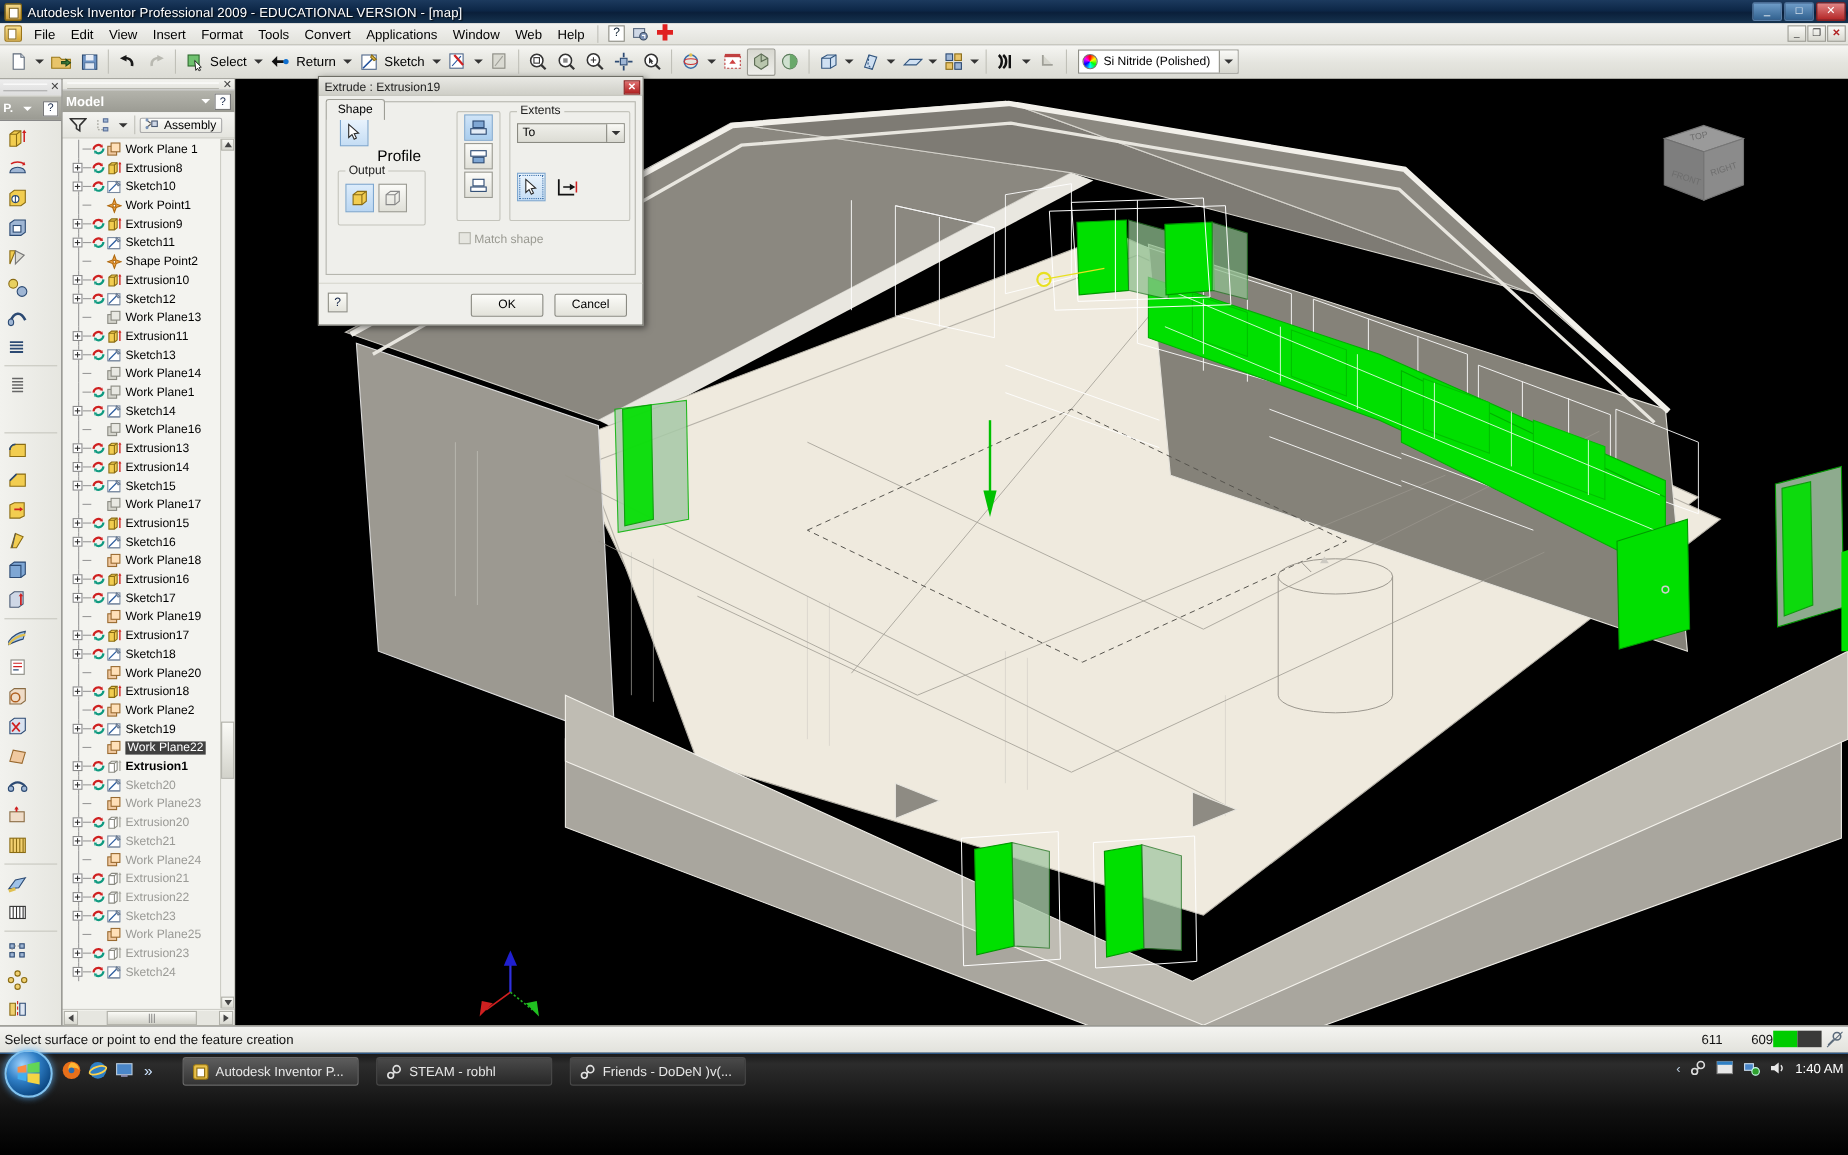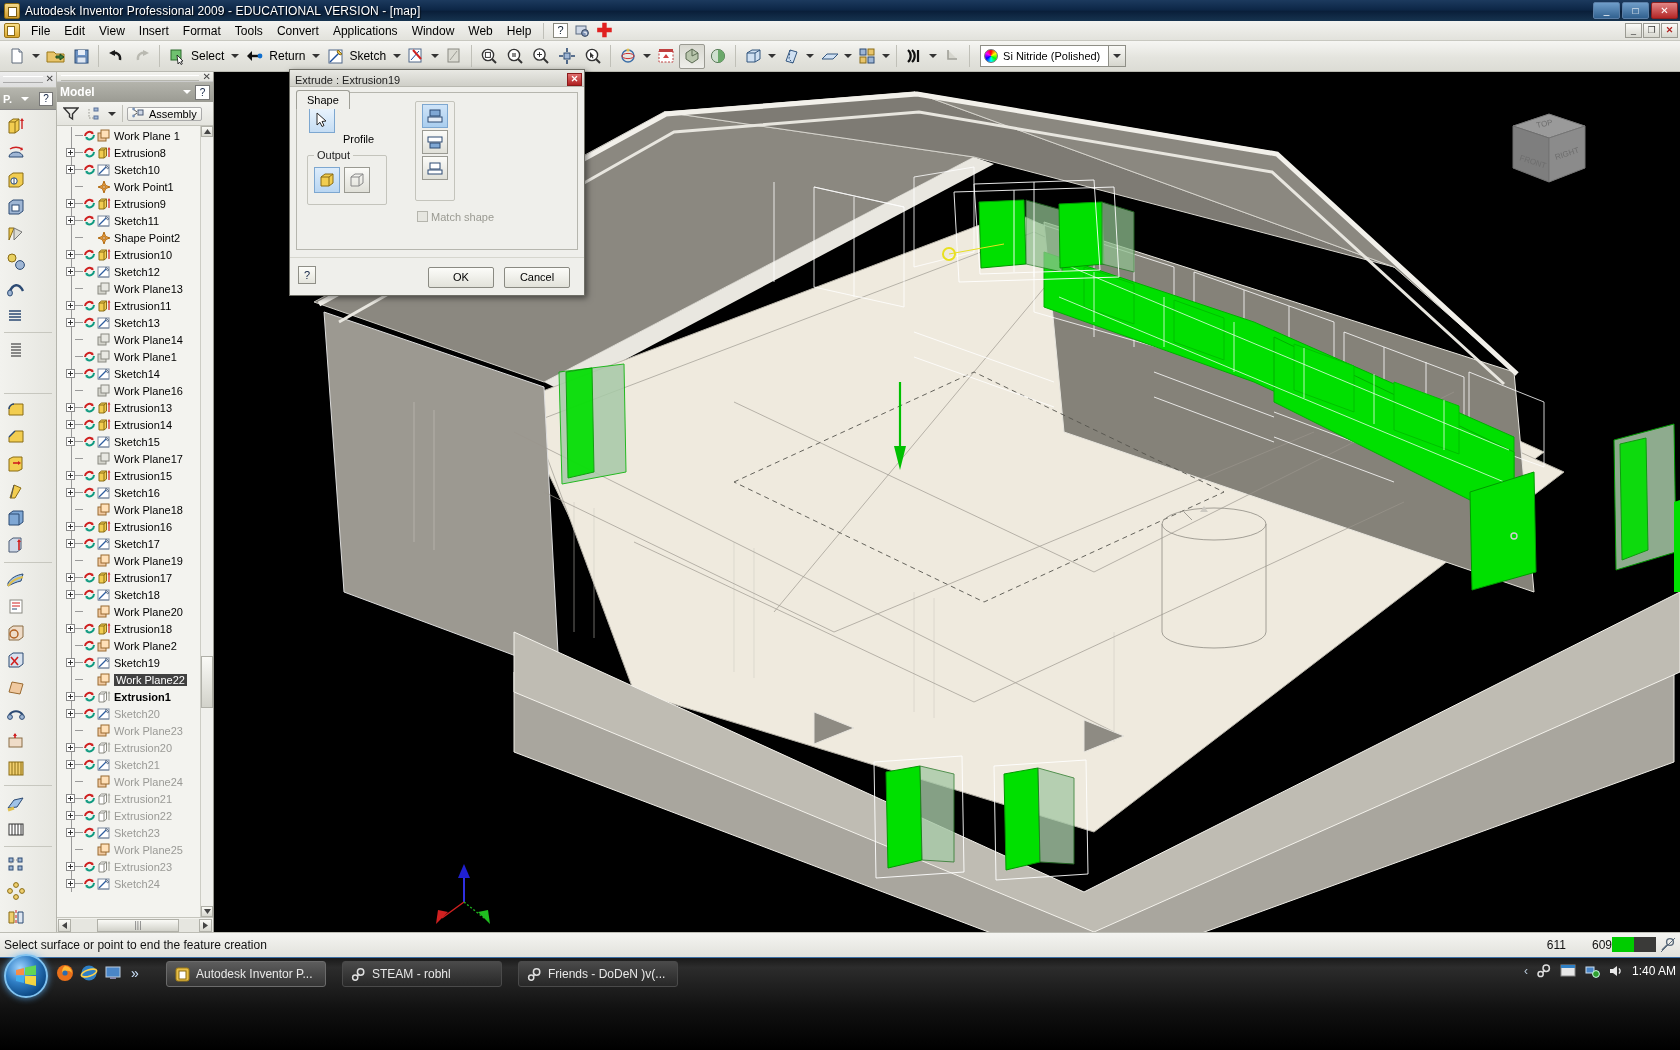--- a/index.html
+++ b/index.html
@@ -1675,21 +1675,21 @@
       <div class="dtab">More</div>
     </div>
 
     <div class="dlg-body">
 
       <div class="pickbtn" style="position:absolute;left:12px;top:14px">
         <svg width="16" height="16" viewBox="0 0 16 16">
             <path d="M3 1l9 8-4 .5 2 4-2 1-2-4.2L3 13z" fill="#fff" stroke="#2a2a2a" stroke-width="1"></path>
           </svg>
       </div>
-      <div style="position:absolute;left:46px;top:40px;font-size:11px">Profile</div>
+      <div style="position:absolute;left:46px;top:40px;font-size:14px">Profile</div>
 
       <div class="grp" style="left:10px;top:62px;width:80px;height:50px">
         <div class="grp-lbl">Output</div>
         <div class="obtn sel" style="position:absolute;left:6px;top:11px">
           <svg width="18" height="17" viewBox="0 0 18 17">
               <path d="M3 5l4-3 8 0 0 9-4 3-8 0z" fill="#f2cd50" stroke="#8a6c14"></path>
               <path d="M3 5h8v9M11 5l4-3" fill="none" stroke="#8a6c14"></path>
             </svg>
         </div>
         <div class="obtn" style="position:absolute;left:36px;top:11px">
@@ -1714,20 +1714,42 @@
             </svg>
         </div>
         <div class="ebtn">
           <svg width="18" height="17" viewBox="0 0 18 17">
               <rect x="4" y="3" width="10" height="6" fill="#fff" stroke="#2c4a73"></rect>
               <rect x="2" y="10" width="14" height="4" fill="#fff" stroke="#2c4a73"></rect>
             </svg>
         </div>
       </div>
 
+      <div class="grp" style="left:166px;top:8px;width:110px;height:100px">
+        <div class="grp-lbl">Extents</div>
+        <div class="combo" style="position:absolute;left:6px;top:10px;width:98px">
+          <span>To</span>
+          <div class="cb-arrow">
+              <div class="caret"></div>
+            </div>
+        </div>
+        <div class="pickbtn" style="position:absolute;left:6px;top:55px;outline:1px dotted #3a6ea8;outline-offset:-3px">
+          <svg width="16" height="16" viewBox="0 0 16 16">
+              <path d="M3 1l9 8-4 .5 2 4-2 1-2-4.2L3 13z" fill="#fff" stroke="#2a2a2a" stroke-width="1"></path>
+            </svg>
+        </div>
+        <div style="position:absolute;left:40px;top:56px;width:24px;height:24px;display:flex;align-items:center;justify-content:center">
+          <svg width="20" height="18" viewBox="0 0 20 18">
+              <path d="M2 2v14h14" fill="none" stroke="#111" stroke-width="1.6"></path>
+              <path d="M6 9h8" stroke="#111" stroke-width="1.4"></path>
+              <path d="M17 9l-5-3v6z" fill="#111"></path>
+              <path d="M18 4v10" stroke="#cf2020" stroke-width="1.4"></path>
+            </svg>
+        </div>
+      </div>
 
       <div style="position:absolute;left:120px;top:118px;font-size:11px;color:#9a9a92">
         <span class="chk"></span>
         <span>Match shape</span>
       </div>
     </div>
 
     <div class="dlg-foot">
       <div class="helpbtn">?</div>
       <div class="pbtn" style="position:absolute;left:138px;top:9px">OK</div>

